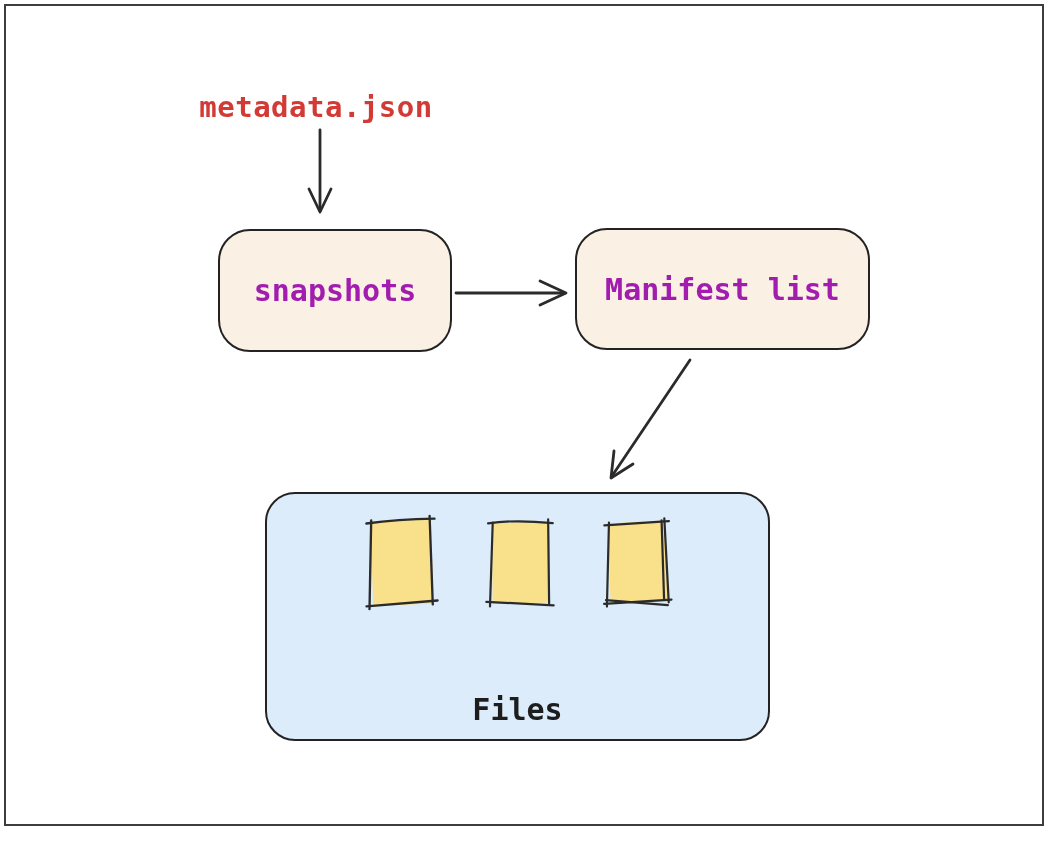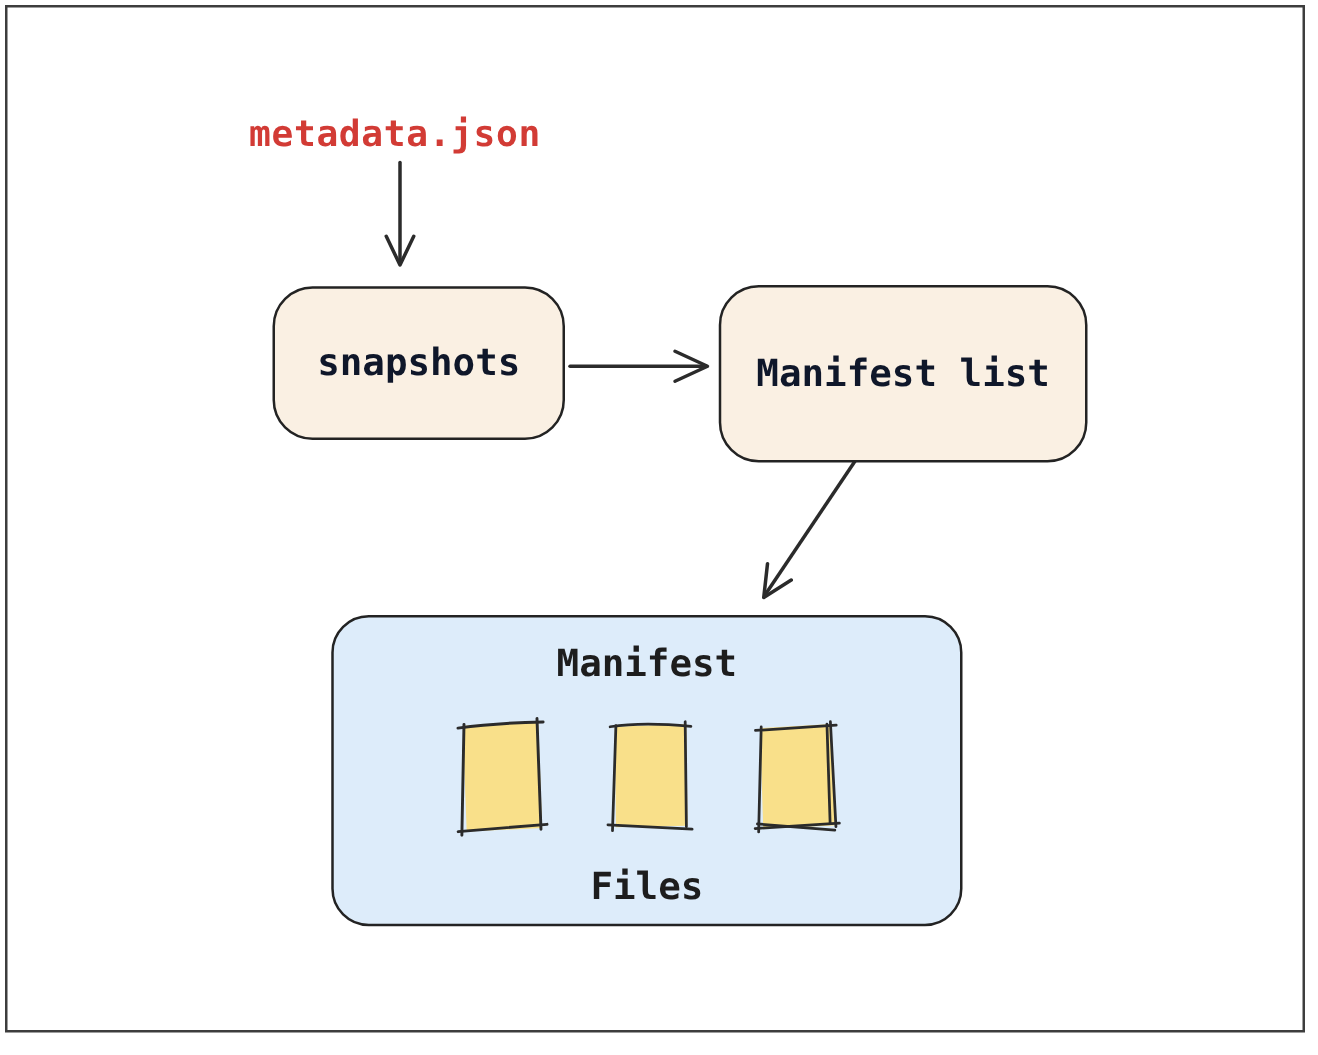--- a/index.html
+++ b/index.html
@@ -39,31 +39,31 @@
   .node {
     position: absolute;
     background: #faf0e3;
     border: 2.5px solid #232323;
     border-radius: 32px;
     display: flex;
     align-items: center;
     justify-content: center;
     font-size: 30px;
     font-weight: bold;
-    color: #0f172a;
+    color: #a21caf;
     box-sizing: border-box;
     white-space: nowrap;
   }
   .node-snapshots {
     left: 218px; top: 229px;
     width: 234px; height: 123px;
   }
   .node-manifest-list {
     left: 575px; top: 228px;
-    width: 295px; height: 142px;
+    width: 295px; height: 122px;
   }
   .manifest-container {
     position: absolute;
     left: 265px; top: 492px;
     width: 505px; height: 249px;
     background: #ddecfa;
     border: 2.5px solid #232323;
     border-radius: 30px;
     box-sizing: border-box;
     display: flex;
@@ -113,21 +113,20 @@
 
 <div class="node node-snapshots">
   <span>snapshots</span>
 </div>
 
 <div class="node node-manifest-list">
   <span>Manifest list</span>
 </div>
 
 <div class="manifest-container">
-  <div class="manifest-title">Manifest</div>
 
   <div class="icons-row">
     <svg class="file-icon v1" width="76" height="96" viewBox="0 0 78 98" xmlns="http://www.w3.org/2000/svg">
       <polygon points="8,7 70,4 72,92 10,94" fill="#f9e08a"></polygon>
       <g stroke="#2b2b2b" stroke-width="2.4" fill="none" stroke-linecap="round">
         <path d="M4,9 C28,6 52,5 74,5"></path>
         <path d="M69,2 L71,93"></path>
         <path d="M3,94 L76,89"></path>
         <path d="M9,6 L6,97"></path>
       </g>

